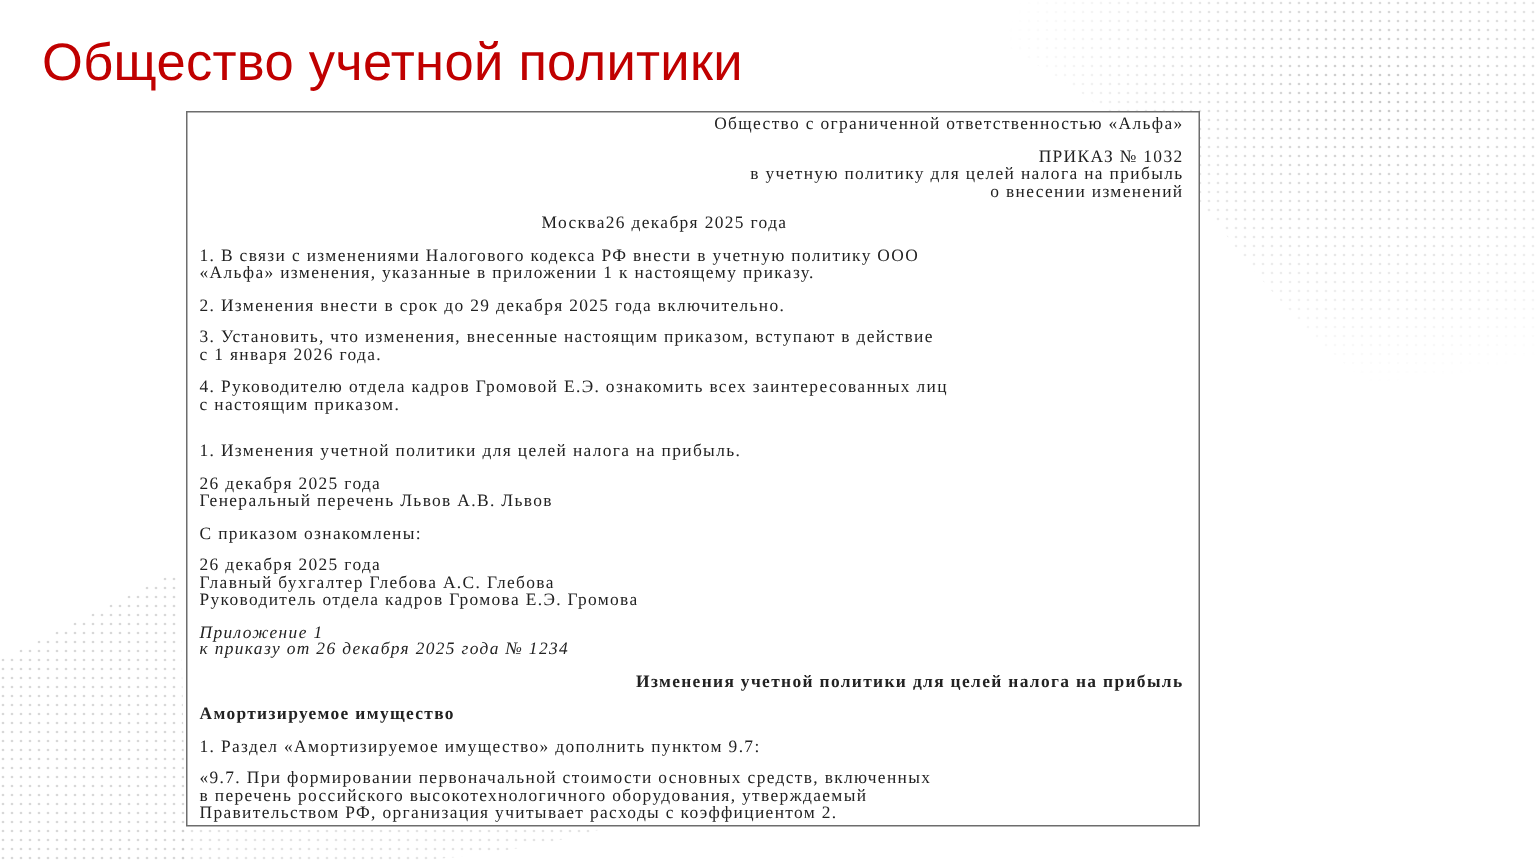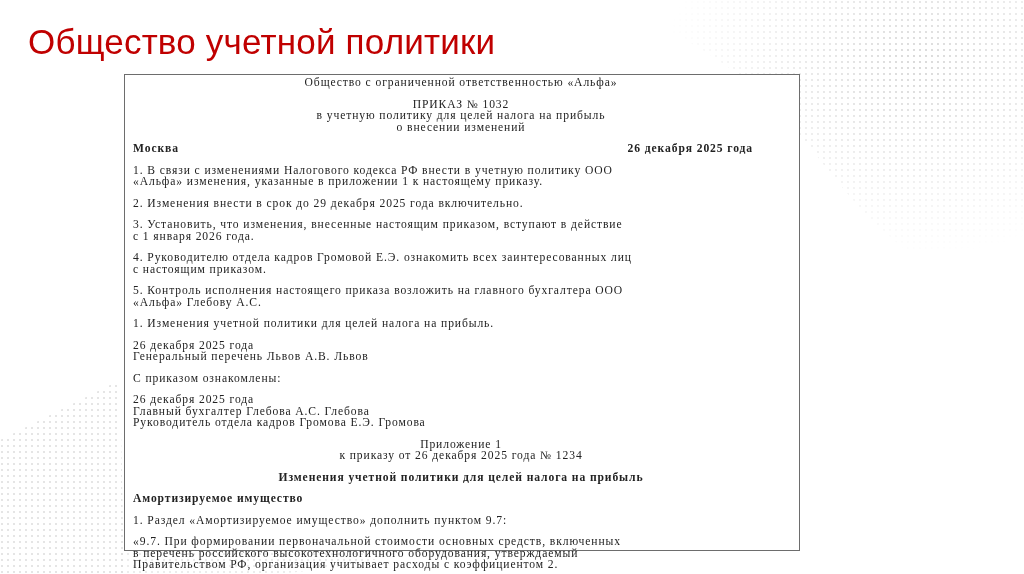--- a/index.html
+++ b/index.html
@@ -39,29 +39,28 @@
       background: #ffffff;
       box-sizing: border-box;
       font-family: "Liberation Serif", serif;
       font-size: 11.6px;
       line-height: 11.5px;
       color: #222;
       padding: 2px 10px 0 8px;
       letter-spacing: 0.9px;
     }
     .doc p { margin: 0; }
-    .center { text-align: center; }
-    .right { text-align: center; }
+    .center { text-align: right; }
+    .right { text-align: left; font-style: italic; }
     .bold { font-weight: bold; }
     .gap { height: 10px; }
     .row-split {
       display: flex;
-      justify-content: space-between;
+      justify-content: center;
       padding-right: 36px;
-      font-weight: bold;
     }
   </style>
 </head>
 <body>
 
 <svg class="bg-dots" width="1024" height="574" viewBox="0 0 1024 574">
   <defs>
     <pattern id="dots" width="6" height="6" patternUnits="userSpaceOnUse">
       <circle cx="2" cy="2" r="0.9" fill="#c8c8c8"></circle>
     </pattern>
@@ -108,24 +107,20 @@
   <div>
     <p>3. Установить, что изменения, внесенные настоящим приказом, вступают в действие</p>
     <p>с 1 января 2026 года.</p>
   </div>
   <div class="gap"></div>
   <div>
     <p>4. Руководителю отдела кадров Громовой Е.Э. ознакомить всех заинтересованных лиц</p>
     <p>с настоящим приказом.</p>
   </div>
   <div class="gap"></div>
-  <div>
-    <p>5. Контроль исполнения настоящего приказа возложить на главного бухгалтера ООО</p>
-    <p>«Альфа» Глебову А.С.</p>
-  </div>
   <div class="gap"></div>
 
   <p>1. Изменения учетной политики для целей налога на прибыль.</p>
   <div class="gap"></div>
   <p>26 декабря 2025 года</p>
   <p>Генеральный перечень  Львов А.В. Львов</p>
   <div class="gap"></div>
   <p>С приказом ознакомлены:</p>
   <div class="gap"></div>
   <p>26 декабря 2025 года</p>

